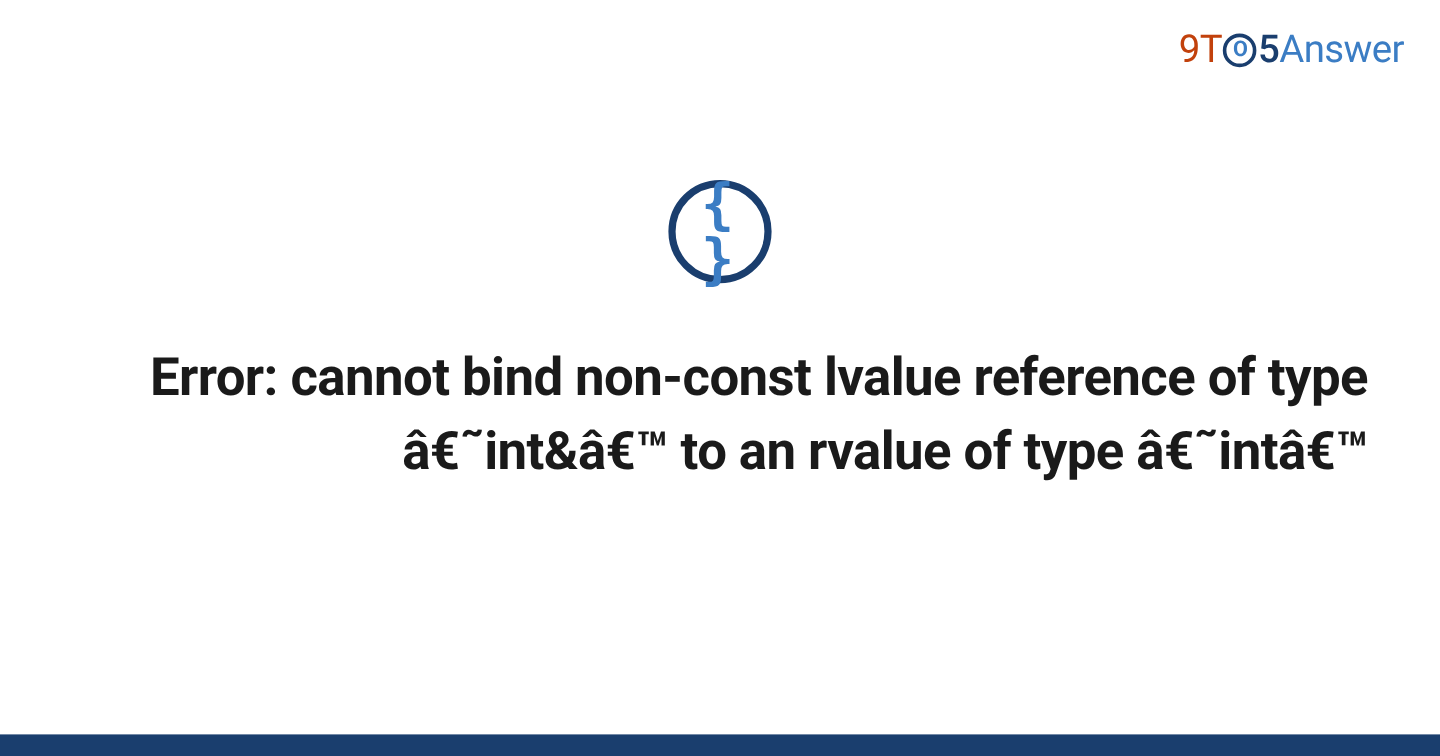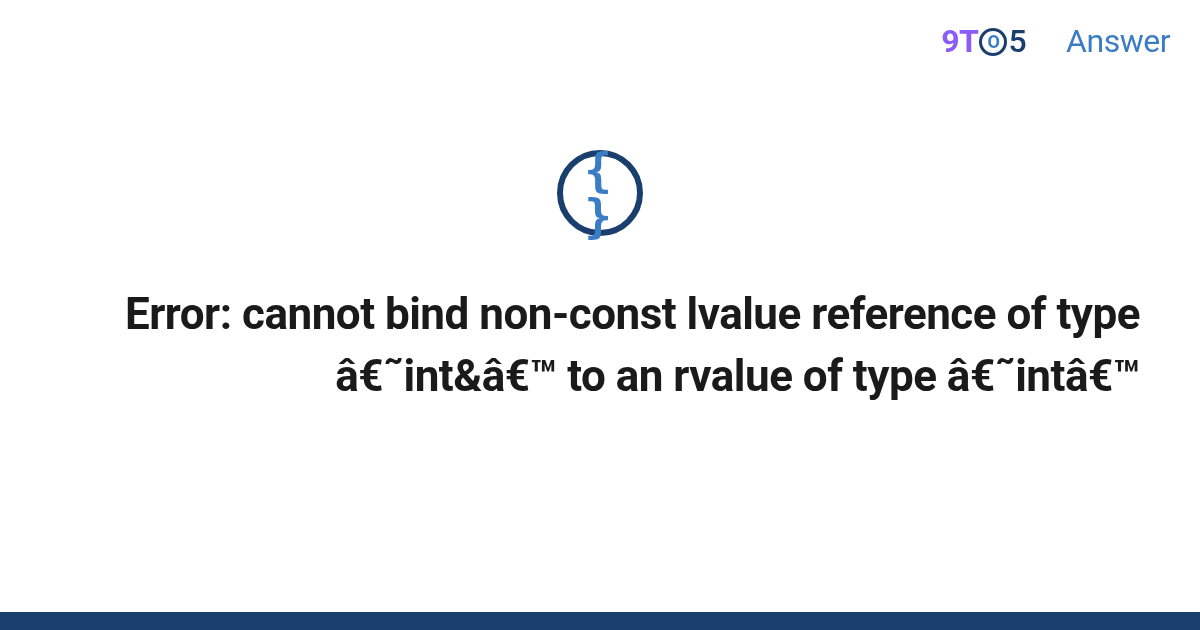--- a/index.html
+++ b/index.html
@@ -17,22 +17,22 @@
     }
     .logo {
       position: absolute;
       top: 22px;
       right: 30px;
       font-size: 32px;
       font-weight: 400;
       letter-spacing: -0.5px;
     }
     .logo-9t {
-      color: #8b5cf6;
-      font-weight: 700;
+      color: #c2410c;
+      font-weight: 400;
     }
     .logo-circle {
       display: inline-flex;
       align-items: center;
       justify-content: center;
       width: 28px;
       height: 28px;
       border: 3px solid #1a3e6e;
       border-radius: 50%;
       color: #3b7dc4;
@@ -43,21 +43,20 @@
       position: relative;
       top: -2px;
     }
     .logo-5 {
       color: #1a3e6e;
       font-weight: 500;
     }
     .logo-answer {
       color: #3b7dc4;
       font-weight: 400;
-      margin-left: 40px;
     }
     .content {
       position: absolute;
       top: 150px;
       left: 0;
       width: 100%;
       text-align: center;
     }
     .icon-circle {
       display: inline-flex;

